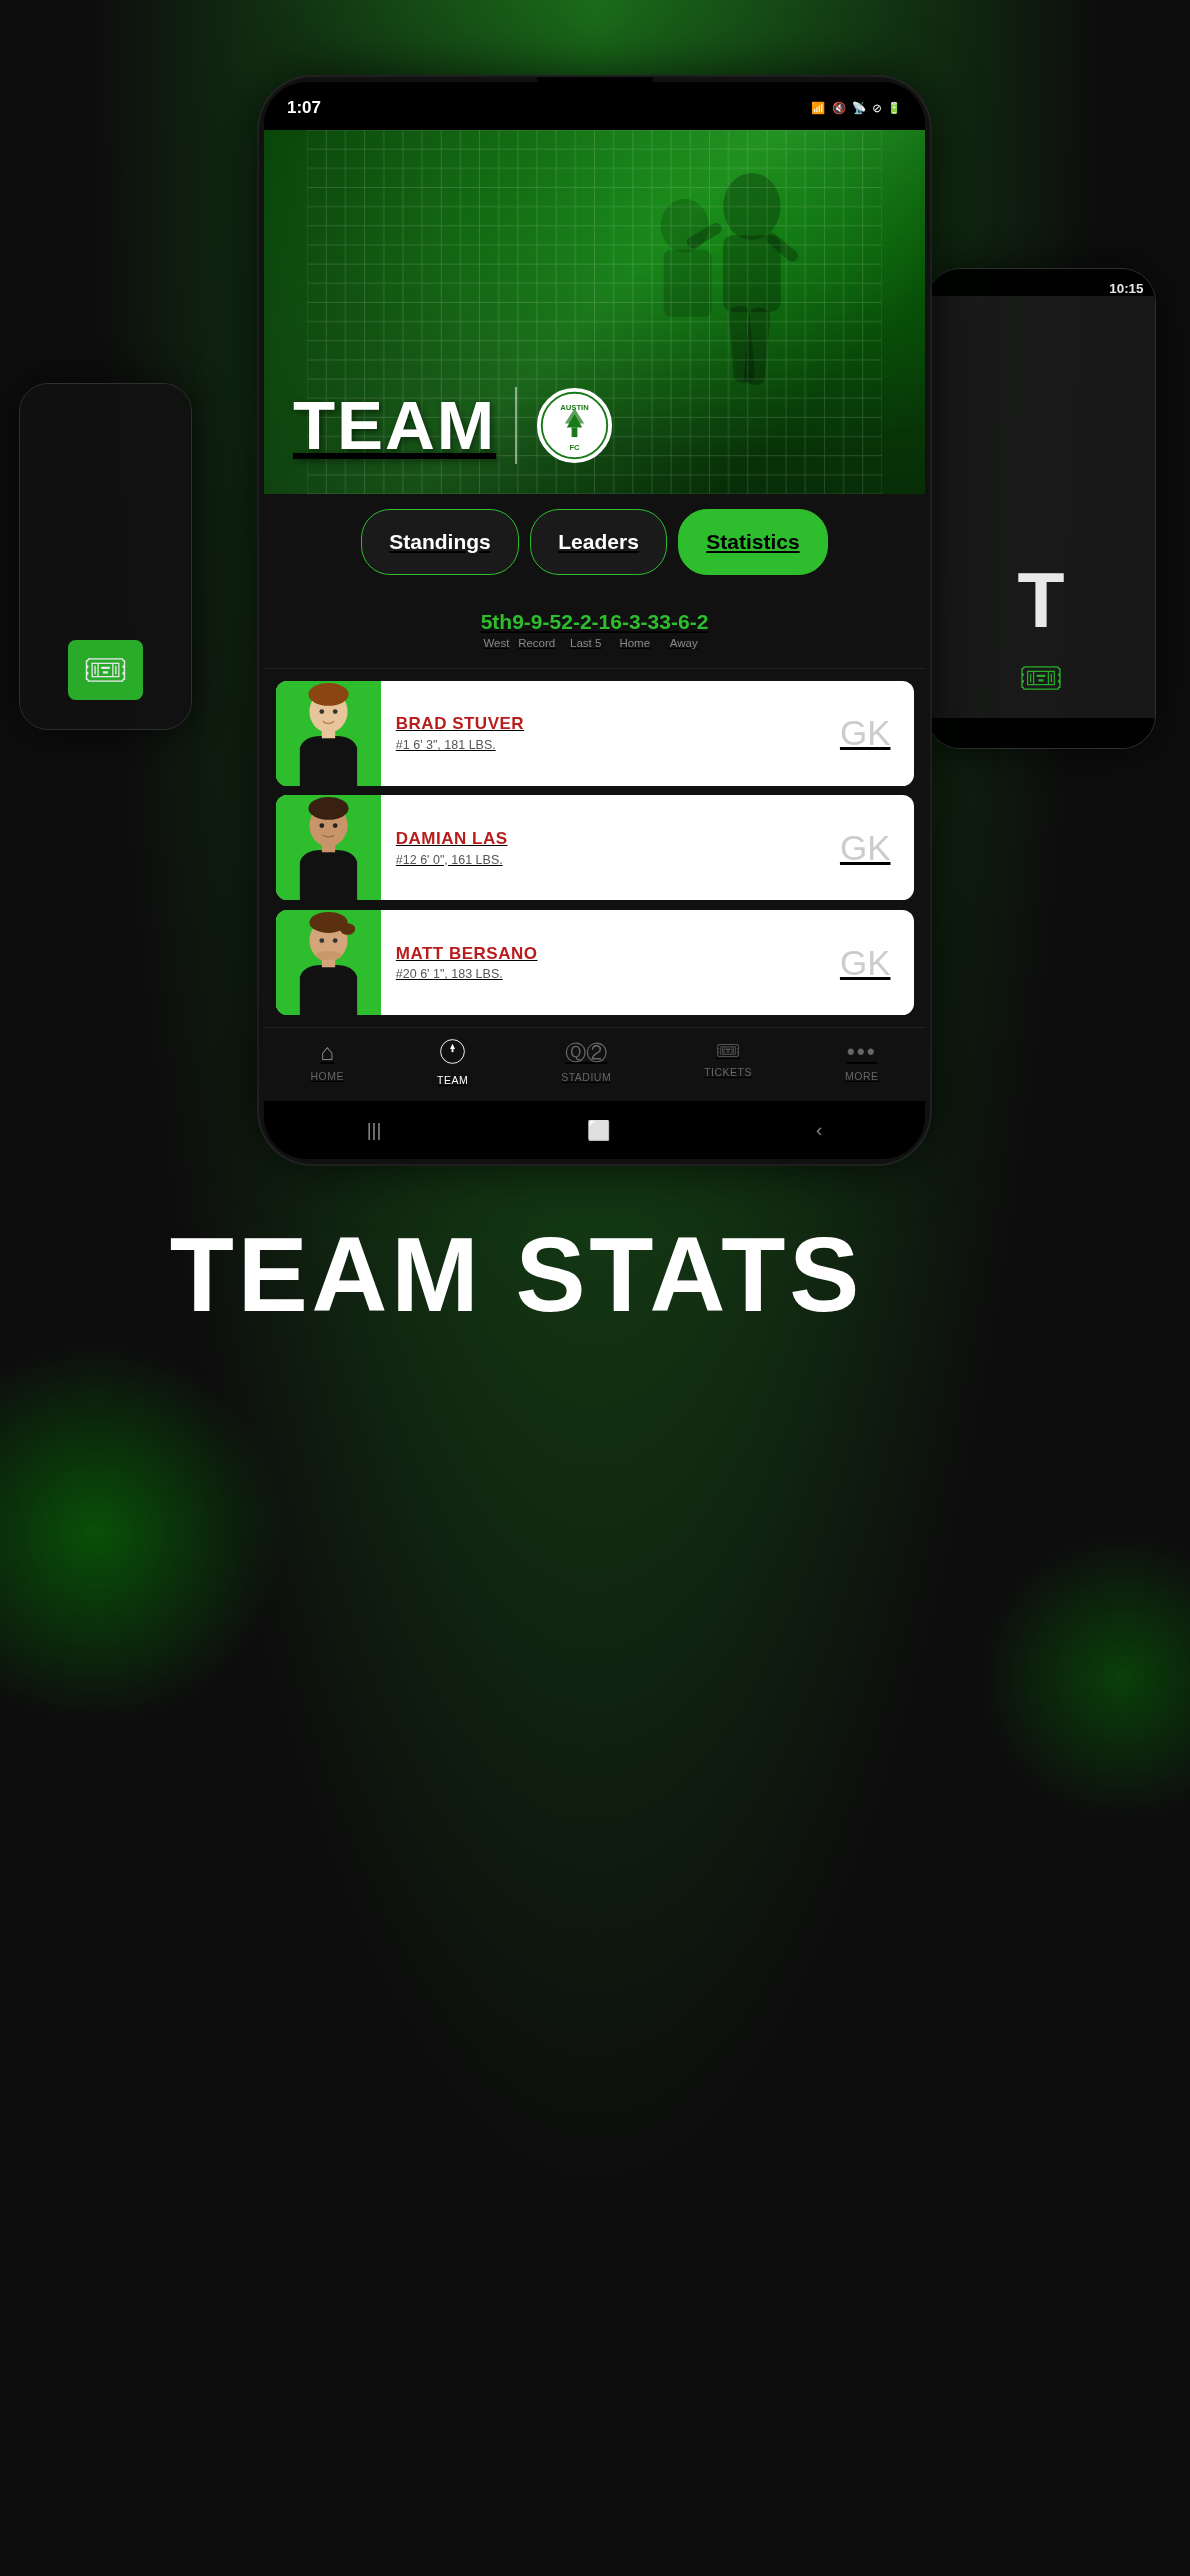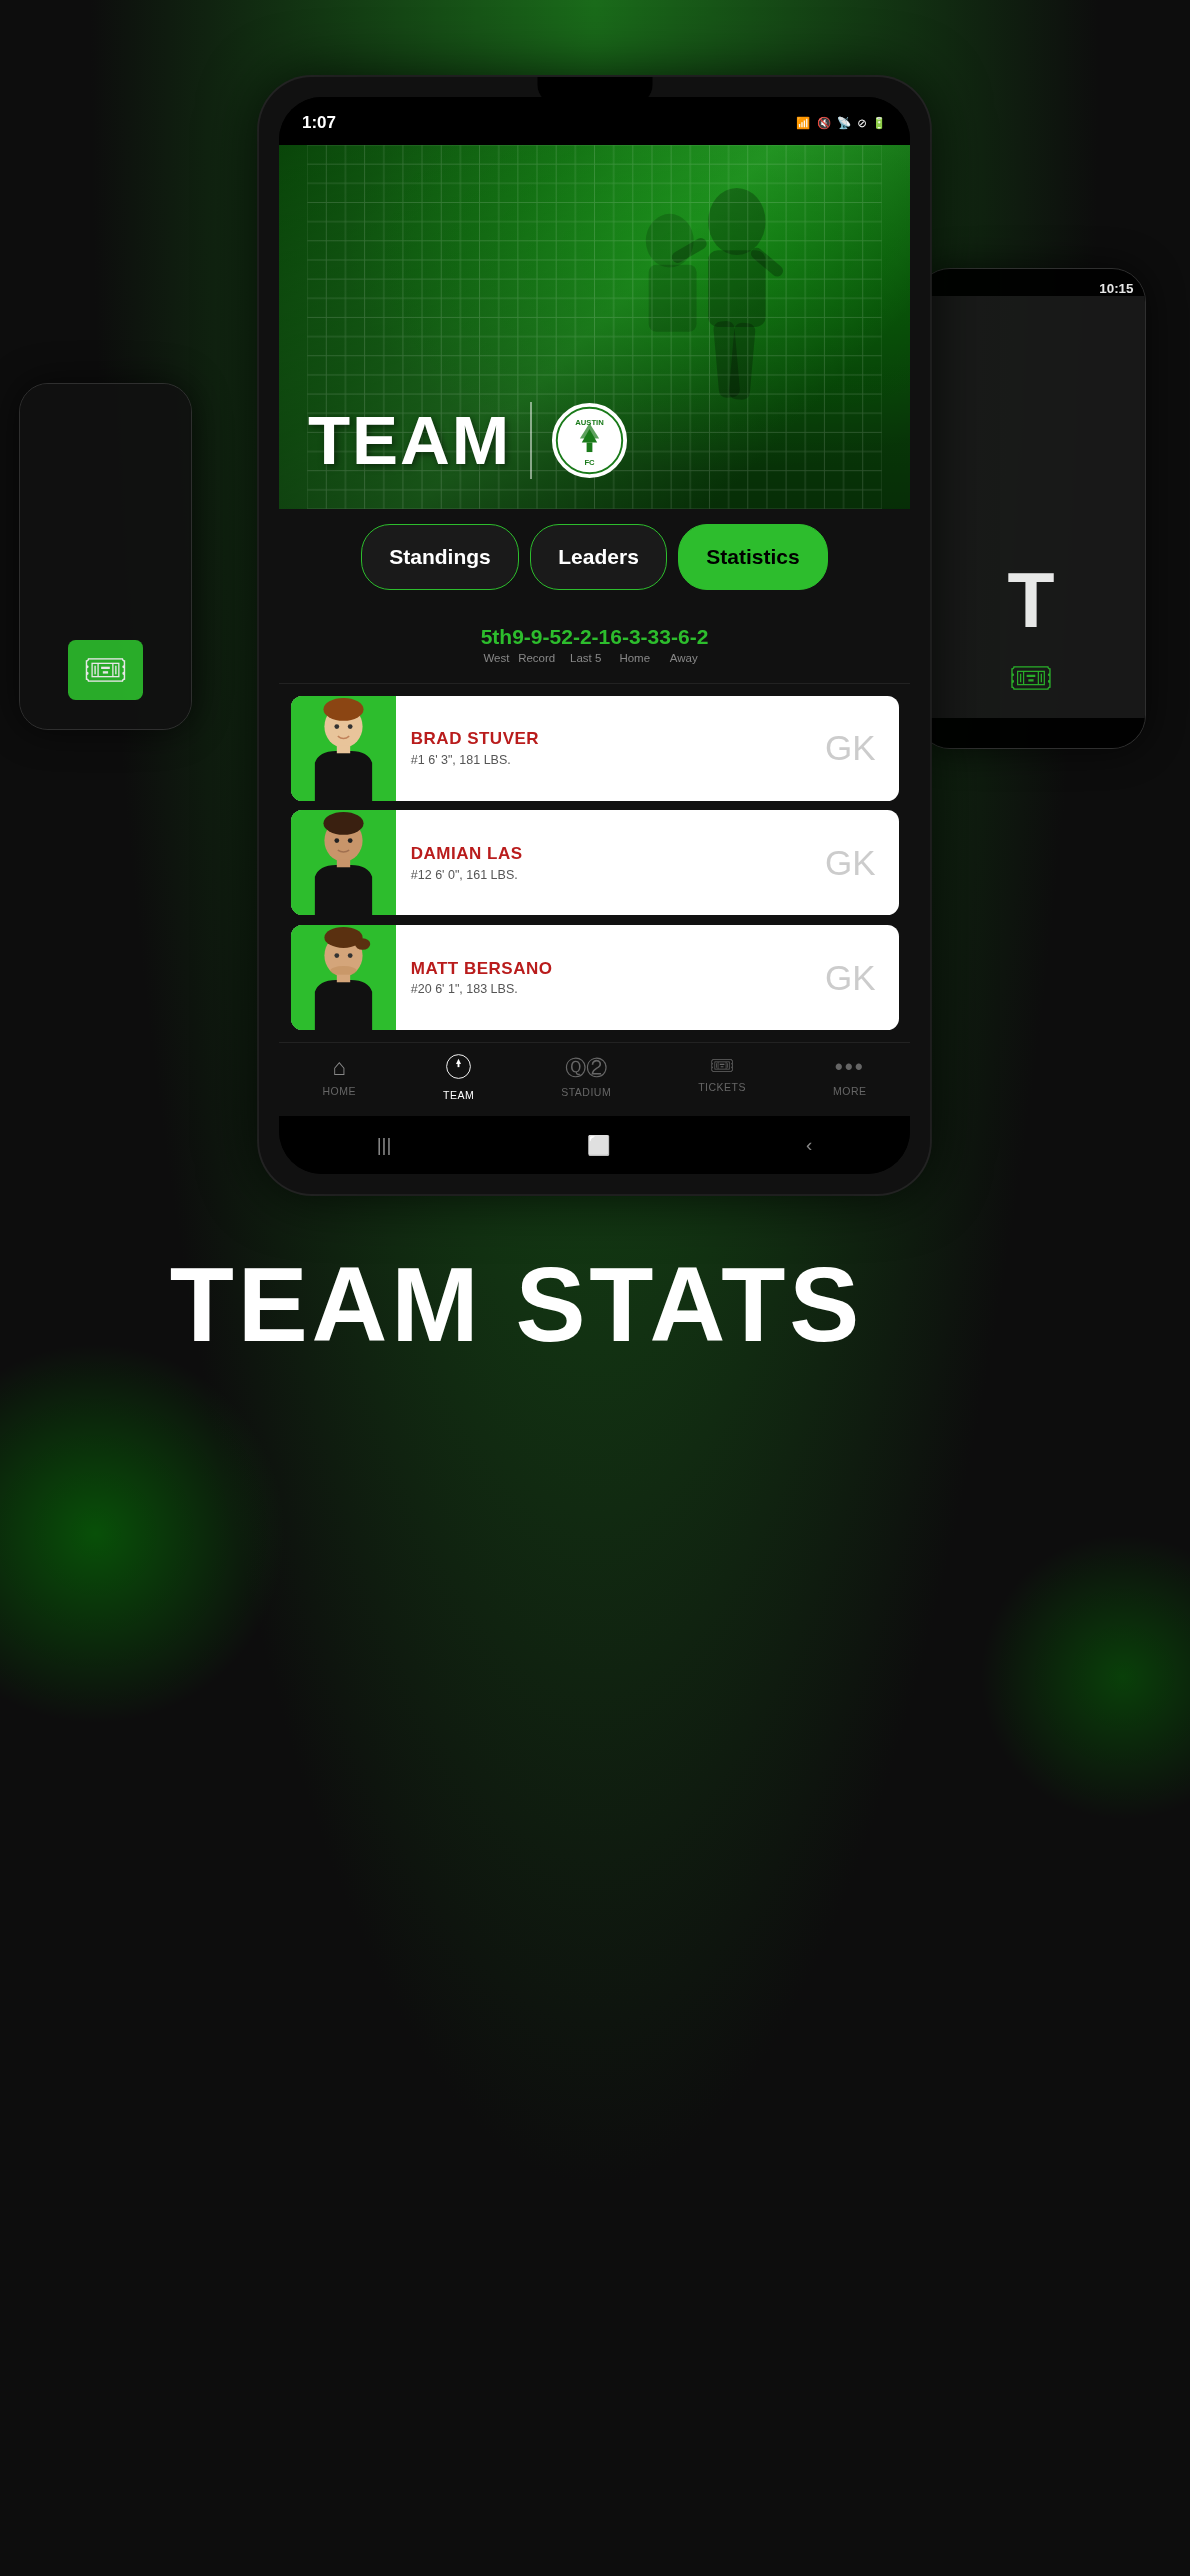--- a/index.html
+++ b/index.html
@@ -26,21 +26,22 @@
       margin: 77px auto 0;
       position: relative;
       box-shadow: 0 0 58px rgba(0,0,0,0.8), 0 0 0 1.9px #333;
       overflow: hidden;
     }
 
     .phone-screen {
       background: #000;
       border-radius: 43px;
       overflow: hidden;
-      margin: 20px;
+      margin: 5px;
+      text-decoration: underline;
     }
 
     
     .status-bar {
       background: #000;
       display: flex;
       justify-content: space-between;
       align-items: center;
       padding: 11.5px 23px 7.7px;
       height: 48px;
@@ -326,21 +327,21 @@
       width: 115px;
       height: 27px;
       background: #000;
       border-radius: 0 0 19px 19px;
       z-index: 20;
     }
 
     
     .phone-bg-right {
       position: absolute;
-      right: 44px;
+      right: 34px;
       top: 268px;
       width: 230px;
       background: #1a1a1a;
       border-radius: 34px;
       overflow: hidden;
       box-shadow: 0 0 38px rgba(0,0,0,0.7);
       border: 1.9px solid #333;
       opacity: 0.9;
     }
 

